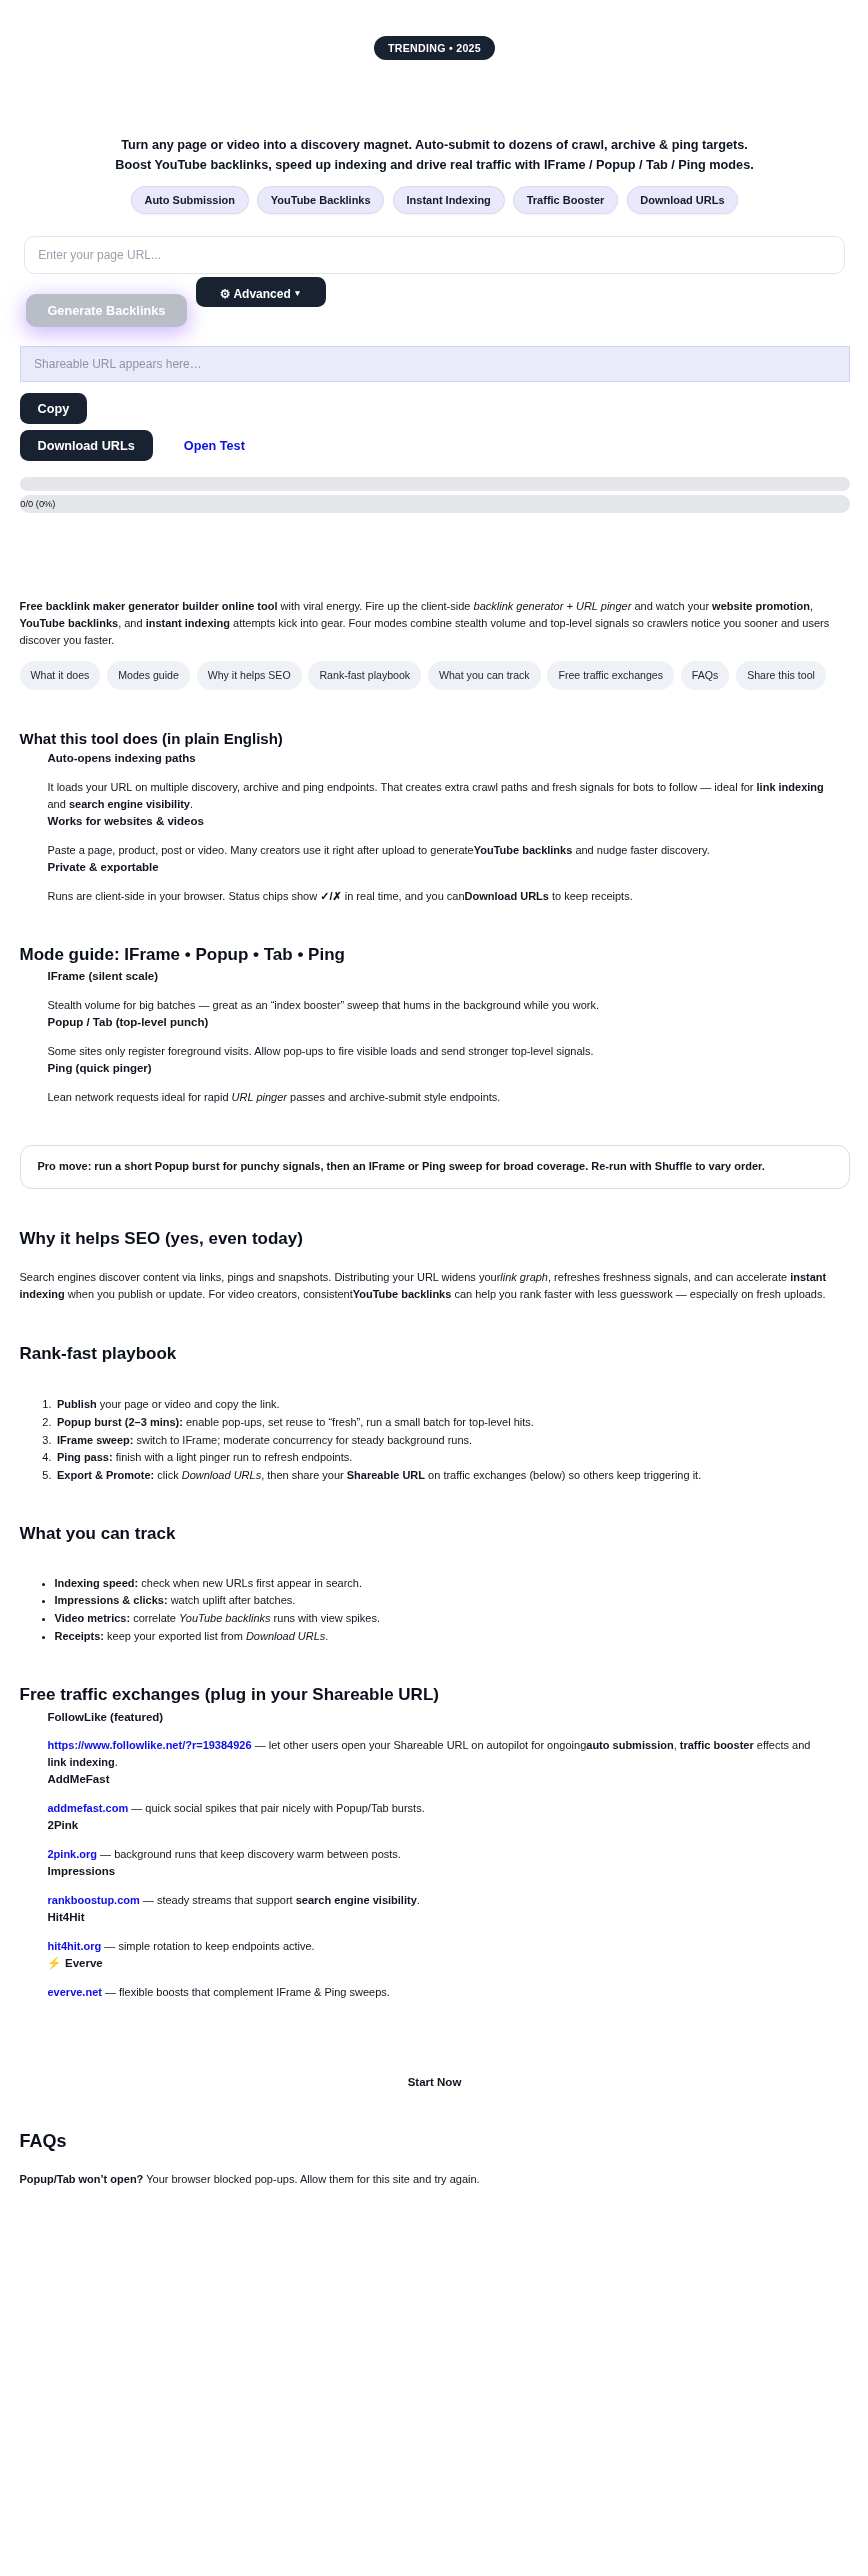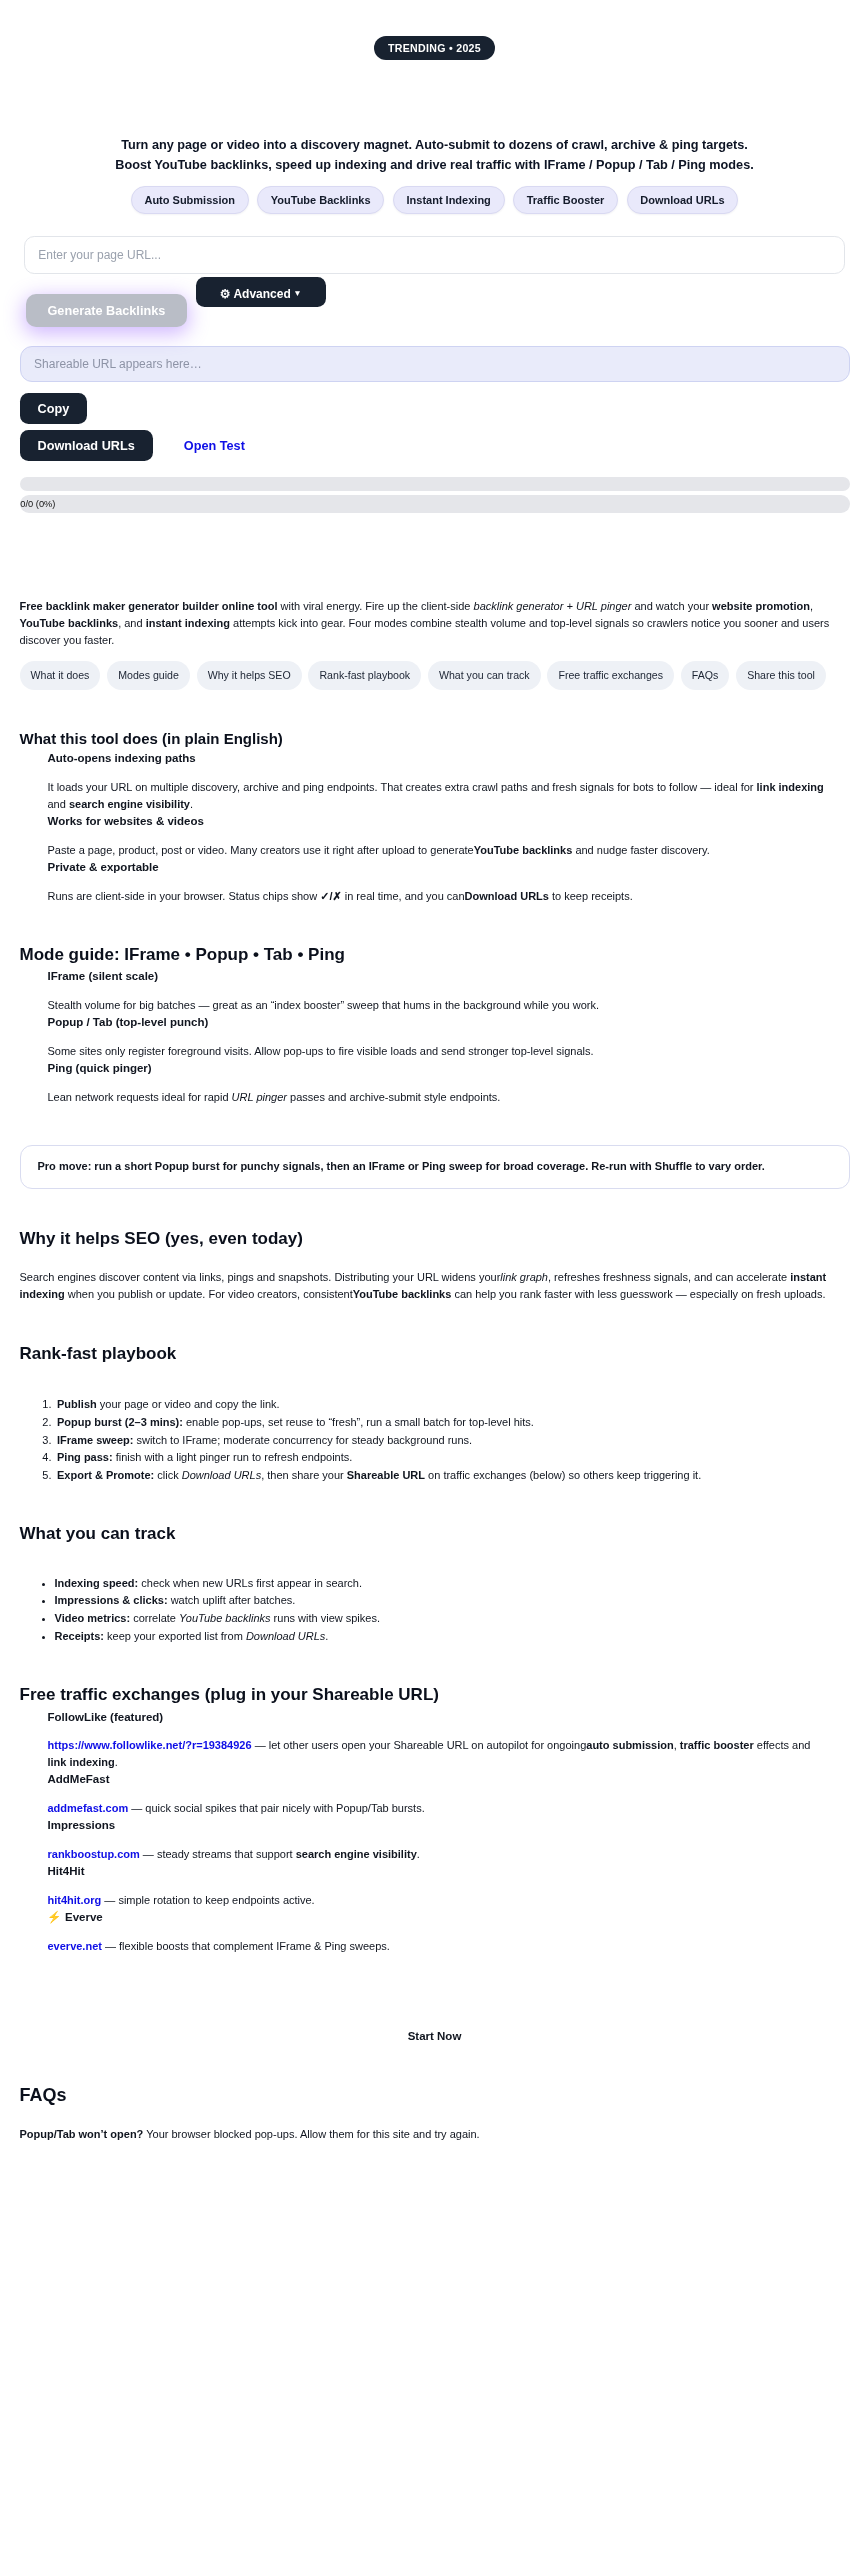--- a/index.html
+++ b/index.html
@@ -28,21 +28,21 @@
   .btn-row { display:flex; align-items:flex-start; gap:8.5px; margin:3.4px 0 0 6px; text-align:left; }
   .btn-generate { margin-top:17px; background:#b9bdc6; color:#fff; border:none; cursor:pointer;
                   font-family:inherit; font-size:12.7px; font-weight:700; padding:9.3px 22px;
                   border-radius:10px; box-shadow:0 5.1px 20.4px 1.7px rgba(150,95,255,.45); }
   .btn-advanced { background:#182230; color:#fff; border:none; cursor:pointer; font-family:inherit;
                   font-size:12px; font-weight:700; padding:9.3px 24px 6.8px; border-radius:8.5px;
                   display:flex; flex-direction:row; align-items:center; gap:2.5px; }
   .adv-caret { font-size:8.5px; line-height:1; }
 
   .share-input { display:block; margin-top:19.5px; width:100%; height:36px;
-                 background:#e9ebfa; border:0.8px solid #ced3f2; border-radius:12px;
+                 background:#e9ebfa; border:0.8px solid #ced3f2; border-radius:1px;
                  padding:0 13.6px; font-size:12px; color:#555; font-family:inherit; }
   .share-input::placeholder { color:#8d93a6; }
 
   .btn-dark { background:#182230; color:#fff; border:none; cursor:pointer; font-family:inherit;
               font-size:12.7px; font-weight:700; padding:8.5px 18px; border-radius:8.5px; }
   .copy-row { margin-top:11px; text-align:left; }
   .dl-row { margin-top:6px; text-align:left; display:flex; align-items:center; gap:31px; }
   .open-test { color:#0f0fe6; font-size:12.7px; font-weight:700; text-decoration:none; cursor:pointer; }
 
   .progress-track { margin-top:15.3px; height:14.4px; background:#e5e6ea; border-radius:848px; }
@@ -202,20 +202,24 @@
 
       <section class="card">
         <h3>FollowLike (featured)</h3>
         <p><a class="lk">https://www.followlike.net/?r=19384926</a><span> — let other users open your Shareable URL on autopilot for ongoing</span><span class="b">auto submission</span><span>, </span><span class="b">traffic booster</span><span> effects and </span><span class="b">link indexing</span><span>.</span></p>
       </section>
       <section class="card">
         <h3>AddMeFast</h3>
         <p><a class="lk">addmefast.com</a><span> — quick social spikes that pair nicely with Popup/Tab bursts.</span></p>
       </section>
       <section class="card">
+        <h3>2Pink</h3>
+        <p><a class="lk">2pink.org</a><span> — background runs that keep discovery warm between posts.</span></p>
+      </section>
+      <section class="card">
         <h3>Impressions</h3>
         <p><a class="lk">rankboostup.com</a><span> — steady streams that support </span><span class="b">search engine visibility</span><span>.</span></p>
       </section>
       <section class="card">
         <h3>Hit4Hit</h3>
         <p><a class="lk">hit4hit.org</a><span> — simple rotation to keep endpoints active.</span></p>
       </section>
       <section class="card">
         <h3>
           <span>⚡</span>

